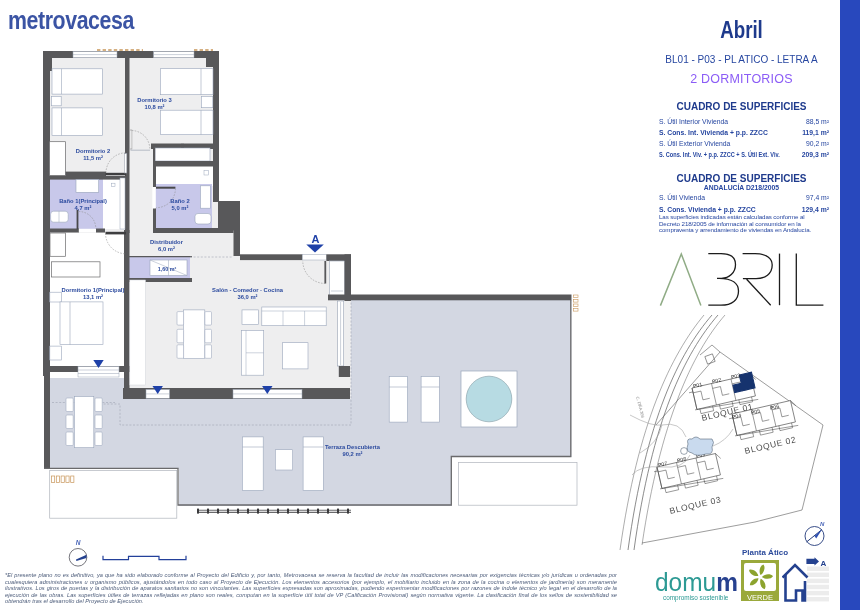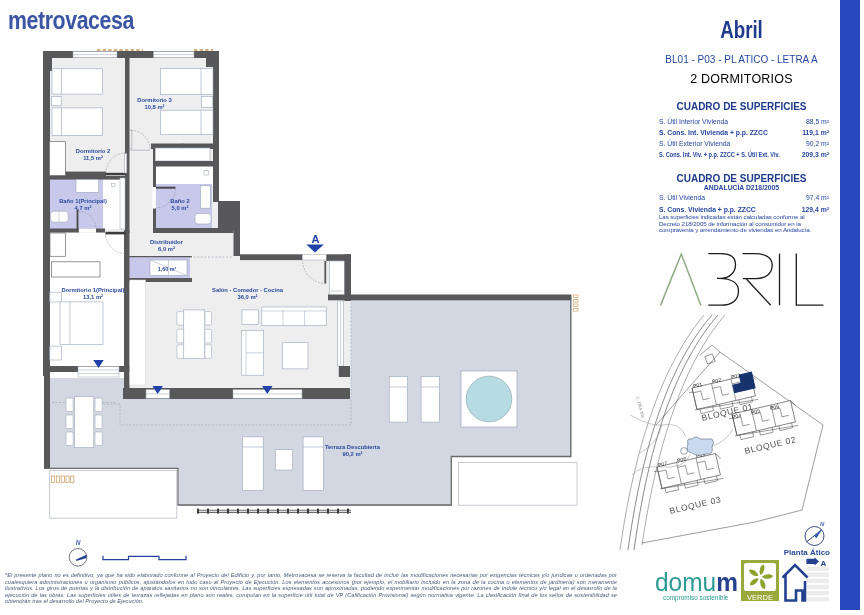--- a/index.html
+++ b/index.html
@@ -11,21 +11,21 @@
 <body>
 
 <div class="abs" style="left:8px;top:4.5px;font-size:26px;font-weight:700;color:#3b54a4;letter-spacing:-0.5px;transform:scaleX(0.82);transform-origin:left center;">metrovacesa</div>
 
 <div class="abs" style="left:840px;top:0;width:20px;height:610px;background:#2848bd;"></div>
 
 <div class="abs" style="left:620px;top:16px;width:243px;text-align:center;font-size:24px;font-weight:700;color:#1e3a8c;transform:scaleX(0.78);transform-origin:center;">Abril</div>
 
 <div class="abs" style="left:610px;top:54px;width:263px;text-align:center;font-size:10px;font-weight:500;color:#2646a0;">BL01 - P03 - PL ATICO - LETRA A</div>
 
-<div class="abs" style="left:620px;top:72px;width:243px;text-align:center;font-size:12.5px;font-weight:500;color:#000000;letter-spacing:0.2px;">2 DORMITORIOS</div>
+<div class="abs" style="left:620px;top:72px;width:243px;text-align:center;font-size:12.5px;font-weight:500;color:#8b5cf6;letter-spacing:0.2px;">2 DORMITORIOS</div>
 
 <div class="abs" style="left:620px;top:100.5px;width:243px;text-align:center;font-size:10px;font-weight:700;color:#1e3a8c;">CUADRO DE SUPERFICIES</div>
 
 <div class="abs" style="left:659px;top:117.5px;width:170px;font-size:6.8px;color:#2646a0;">
   <div style="position:absolute;left:0;top:0;">S. Útil Interior Vivienda</div>
     <div style="position:absolute;right:0;top:0;">88,5 m²</div>
   <div style="position:absolute;left:0;top:11px;font-weight:700;">S. Cons. Int. Vivienda + p.p. ZZCC</div>
     <div style="position:absolute;right:0;top:11px;font-weight:700;">119,1 m²</div>
   <div style="position:absolute;left:0;top:22px;">S. Útil Exterior Vivienda</div>
     <div style="position:absolute;right:0;top:22px;">90,2 m²</div>
@@ -481,21 +481,21 @@
 <text x="36" y="82" font-family="Liberation Sans, sans-serif" fill="#8a8a8a" font-size="4.2" transform="rotate(75 36 82)">C. DÑA 366</text>
 
 <g>
 <circle cx="214.5" cy="221" r="9.5" fill="none" stroke="#223a7a" stroke-width="0.9"></circle>
 <line x1="206.5" y1="227" x2="222" y2="214.5" stroke="#223a7a" stroke-width="1"></line>
 <path d="M 214.5 221 L 222 214.5 L 216.2 223.5 Z" fill="#2d4fb2"></path>
 <text x="220" y="210.5" font-family="Liberation Sans, sans-serif" font-style="italic" font-weight="700" fill="#4a66b8" font-size="6">N</text>
 </g>
 </svg>
 
-<div class="abs" style="left:700px;top:547.5px;width:130px;text-align:right;font-size:8px;font-weight:700;color:#2b4a9b;">Planta Ático</div>
+<div class="abs" style="left:700px;top:547.5px;width:130px;text-align:center;font-size:8px;font-weight:700;color:#2b4a9b;">Planta Ático</div>
 
 <div class="abs" style="left:5px;top:572px;width:612px;font-size:5.6px;line-height:6.6px;letter-spacing:0.05px;font-style:italic;color:#4a5a78;text-align:justify;">*El presente plano no es definitivo, ya que ha sido elaborado conforme al Proyecto del Edificio y, por tanto, Metrovacesa se reserva la facultad de incluir las modificaciones necesarias por exigencias técnicas y/o jurídicas u ordenadas por cualesquiera administraciones u organismo públicos, ajustándolos en todo caso al Proyecto de Ejecución. Los elementos accesorios (por ejemplo, el mobiliario incluido en la zona de la cocina o elementos de jardinería) son meramente ilustrativos. Los giros de puertas y la distribución de aparatos sanitarios no son vinculantes. Las superficies expresadas son aproximadas, pudiendo experimentar modificaciones por razones de índole técnico y/o legal en el desarrollo de la ejecución de las obras. Las superficies útiles de terrazas reflejadas en plano son reales, computan en la superficie útil total de VP (Calificación Provisional) según normativa vigente. La clasificación final de los sellos de sostenibilidad se obtendrán tras el desarrollo del Proyecto de Ejecución.</div>
 
 <div class="abs" style="left:655px;top:567px;font-size:26px;font-weight:400;letter-spacing:0px;color:#2d9a94;transform:scaleX(0.94);transform-origin:left center;">domu<span style="color:#27418f;font-weight:700;">m</span></div>
 
 <div class="abs" style="left:663px;top:593.5px;font-size:6.4px;color:#2d9a94;">compromiso sostenible</div>
 
 <svg class="abs" style="left:741px;top:560px;" width="38" height="41" viewBox="0 0 38 41">
   <rect x="0" y="0" width="38" height="41" fill="#9aa93b"></rect>
   <rect x="3" y="3" width="32" height="28" rx="2" fill="#ffffff"></rect>

